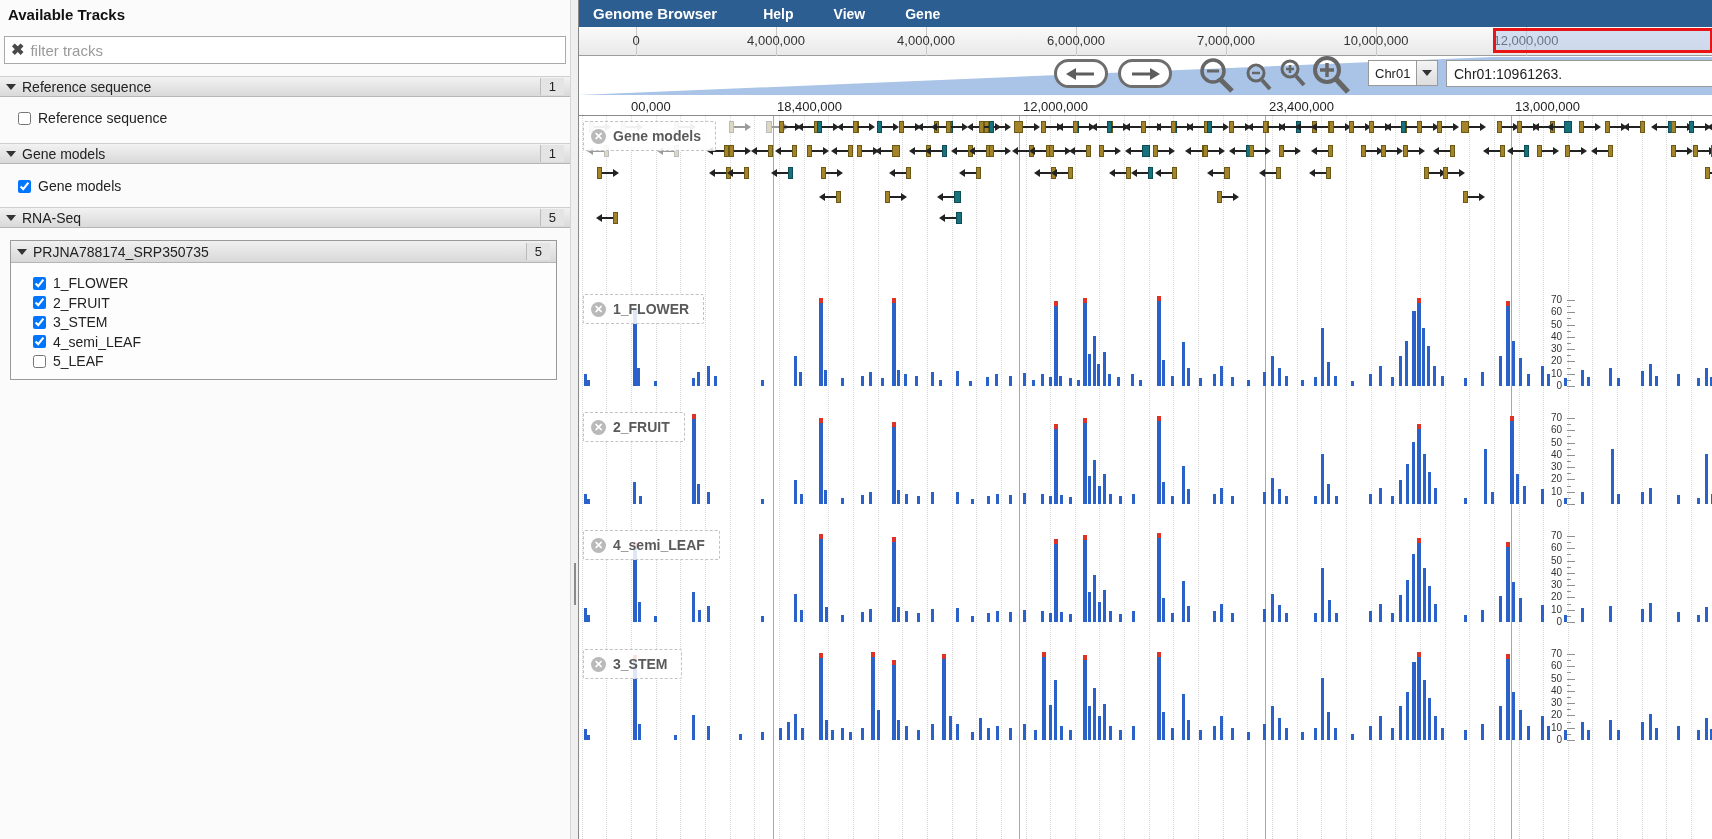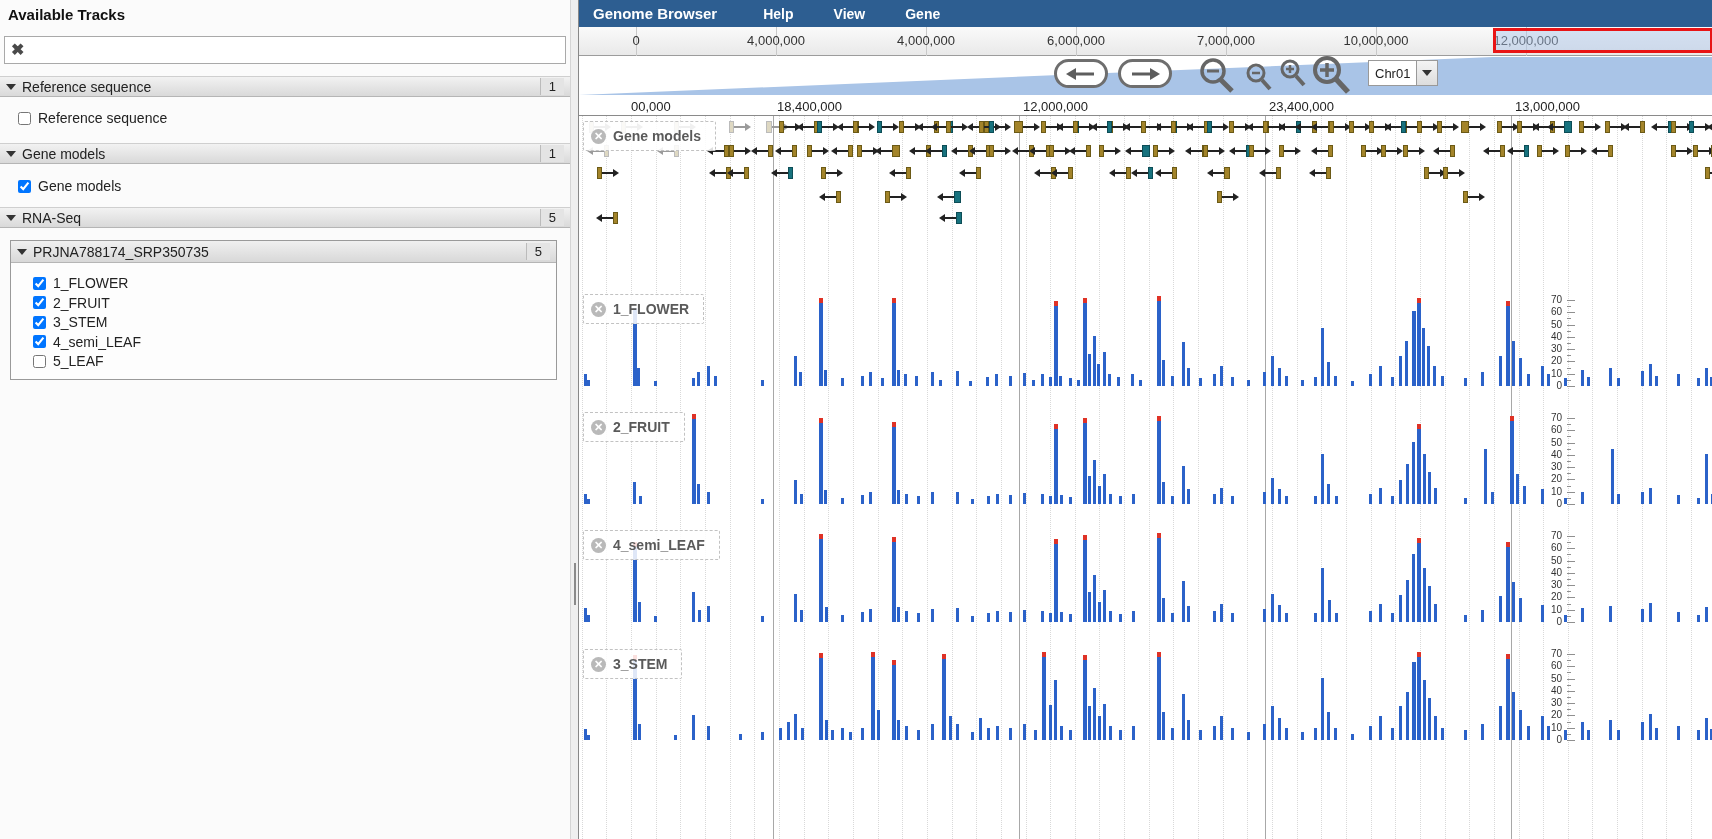--- a/index.html
+++ b/index.html
@@ -76,20 +76,21 @@
 </head>
 <body>
 
 <div id="stage">
 
   <div id="sidebar">
     <div id="sidebar-title">Available Tracks</div>
 
     <div id="filter-box">
       <span id="filter-x">✖</span>
+      <input id="filter-input" type="text" placeholder="filter tracks" style="">
     </div>
 
     <div class="acc-header" style="top:76px;">
       <span class="acc-arrow"></span>
       <span class="acc-label">Reference sequence</span>
       <span class="acc-count">1</span>
     </div>
     <label class="cb-row" style="left:18px; top:110px;">
       <input type="checkbox" style="">
       <span>Reference sequence</span>
@@ -215,20 +216,21 @@
         <line x1="18" y1="9" x2="18" y2="23" stroke="#666" stroke-width="3.5"></line>
         <line x1="27" y1="25" x2="39" y2="38" stroke="#666" stroke-width="5.5"></line>
       </svg>
 
       <div id="chr-select" style="left:789px;">
         <div id="chr-value">Chr01</div>
         <div id="chr-arrow-btn">
           <span></span>
         </div>
       </div>
+      <div id="loc-input" style="left:867px; width:267px;">Chr01:10961263.</div>
     </div>
 
     <div id="ruler">
         <div class="ruler-label" style="left: 52px;">00,000</div>
         <div class="ruler-label" style="left: 198px;">18,400,000</div>
         <div class="ruler-label" style="left: 444px;">12,000,000</div>
         <div class="ruler-label" style="left: 690px;">23,400,000</div>
         <div class="ruler-label" style="left: 936px;">13,000,000</div>
       </div>
 

